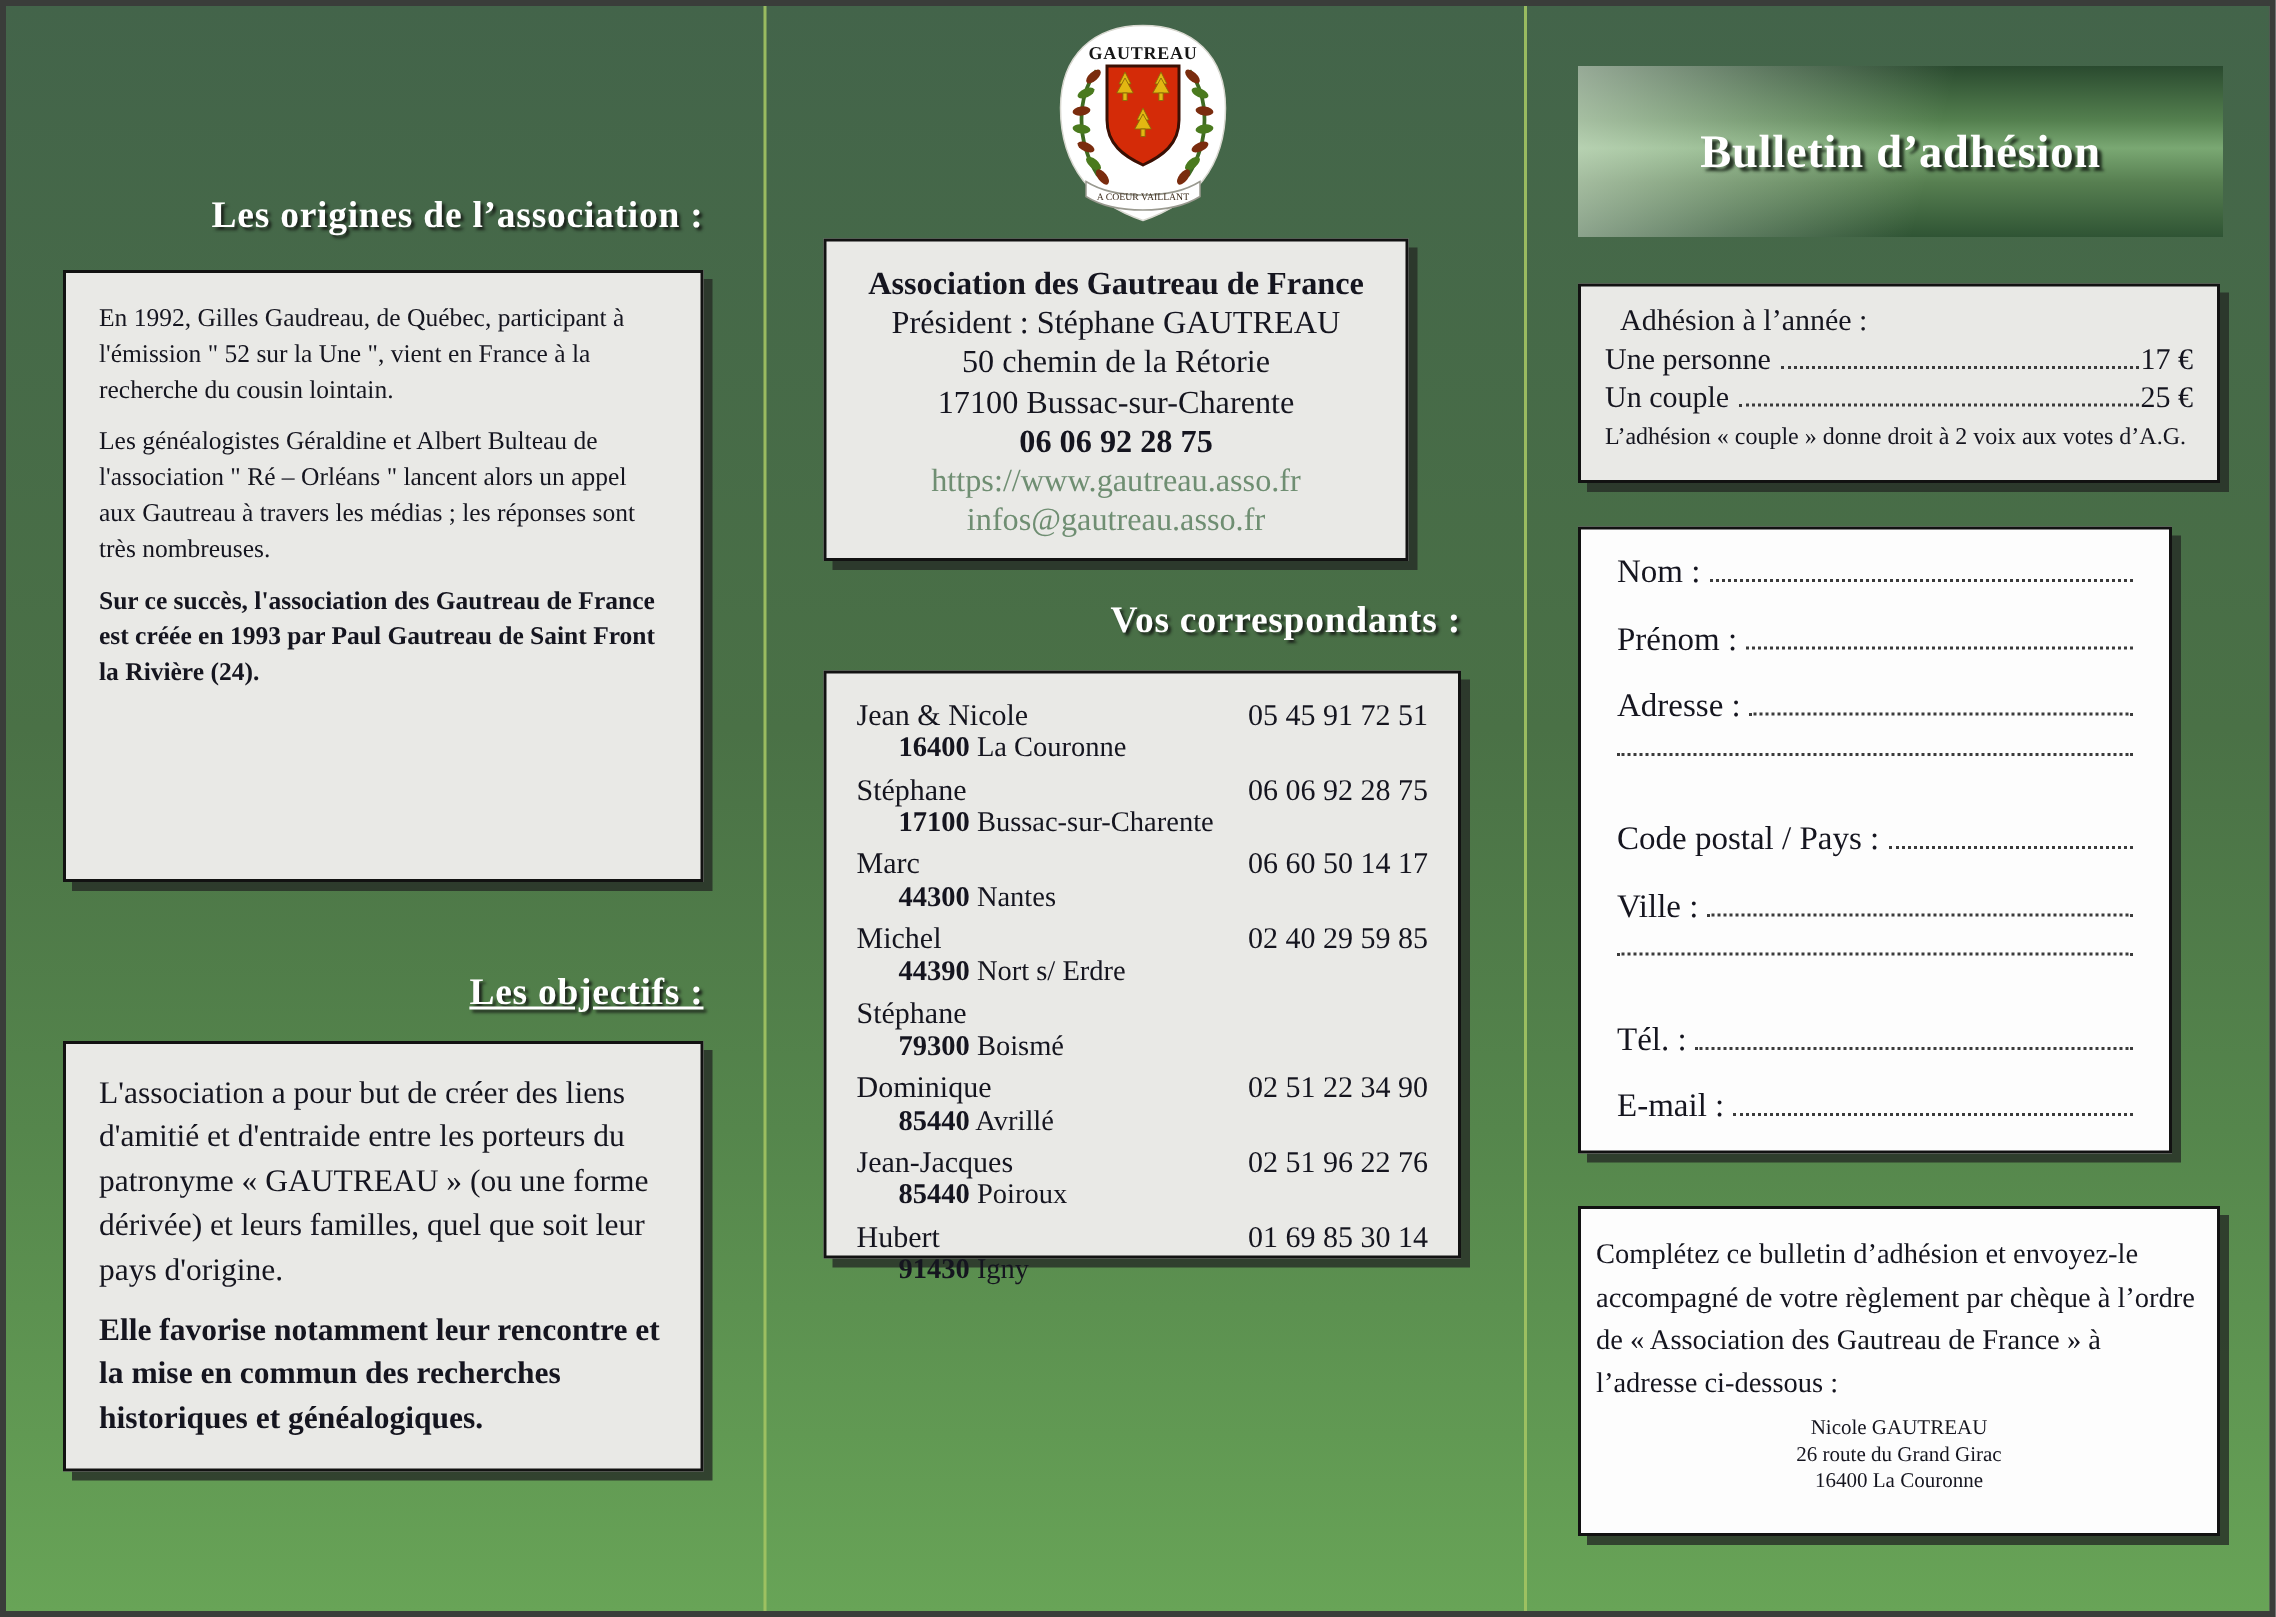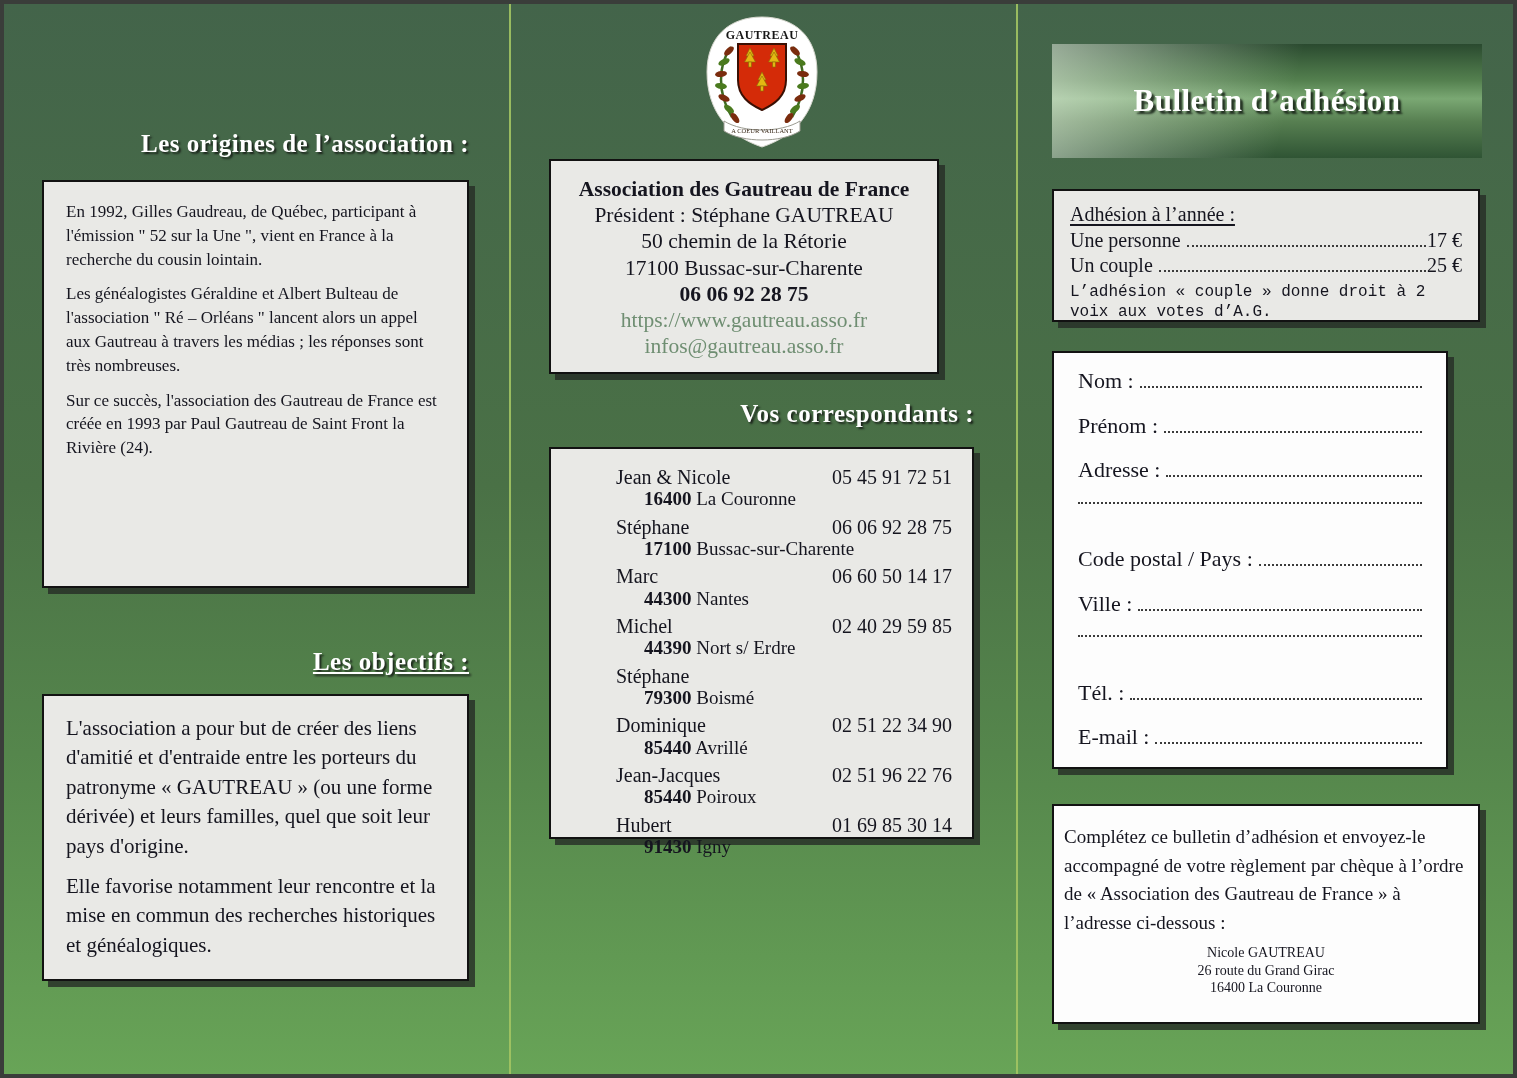--- a/index.html
+++ b/index.html
@@ -27,49 +27,49 @@
     position:absolute;box-sizing:border-box;
     background:#e9e9e6;border:2px solid #121212;
     box-shadow:6px 6px 0 rgba(38,44,38,.8);
   }
   .panel-box.white{background:#fdfdfd;}
 
   
   .box-origins{left:38px;top:176px;width:427px;height:408px;padding:18px 22px;font-size:17px;line-height:1.40;}
   .box-objectives{left:38px;top:690px;width:427px;height:287px;padding:18px 22px;font-size:21px;line-height:1.40;}
   .panel-box p{margin:0 0 11px 0;}
-  .panel-box p:last-child{margin-bottom:0;}
+  .panel-box p:last-child{margin-bottom:0;font-weight:bold;}
 
   
   .crest{position:absolute;left:701px;top:11px;width:114px;height:135px;}
   .box-info{left:545px;top:155px;width:390px;height:215px;padding:15px 8px;text-align:center;font-size:21.5px;line-height:1.22;}
   .box-info .bold{font-weight:bold;}
   .link{color:#6f8e72;}
   .box-corr{left:545px;top:443px;width:425px;height:392px;padding:17px 20px 10px 20px;font-size:20px;}
-  .corr-entry{margin-bottom:6px;line-height:1.12;margin-left:45px;}
+  .corr-entry{margin-bottom:6px;line-height:1.12;}
   .corr-top{display:flex;justify-content:space-between;}
   .corr-city{padding-left:28px;font-size:19px;}
   .corr-city b{font-weight:bold;}
 
   
   .banner{
     position:absolute;left:1048px;top:40px;width:430px;height:114px;
     display:flex;align-items:center;justify-content:center;
     background:
       linear-gradient(105deg, rgba(240,248,236,.55) 0%, rgba(240,248,236,.25) 28%, rgba(240,248,236,0) 55%),
       linear-gradient(180deg,#2a4a2f 0%,#54804f 32%,#7aa873 48%,#577f51 68%,#2f5434 100%);
   }
   .banner-title{color:#fff;font-weight:bold;font-size:31px;letter-spacing:.5px;
     text-shadow:3px 3px 2px rgba(20,30,20,.85);}
 
   .box-membership{left:1048px;top:185px;width:428px;height:133px;padding:11px 16px;font-size:20px;line-height:1.28;}
-  .mem-heading{text-decoration:underline;text-underline-offset:3px;}
+  .mem-heading{text-underline-offset:3px;margin-left:10px;}
   .mem-row{display:flex;align-items:baseline;}
   .mem-row .leader{flex:1;border-bottom:2px dotted #3b3b3b;margin:0 1px 4px 6px;}
-  .mem-note{font-family:Liberation Mono, monospace;font-size:16px;margin-top:3px;}
+  .mem-note{font-family:Liberation Serif, serif;font-size:16px;margin-top:3px;}
 
   .box-form{left:1048px;top:347px;width:396px;height:418px;padding:15px 24px;font-size:22px;}
   .form-row{display:flex;align-items:baseline;height:28px;margin-bottom:16.5px;}
   .form-row .label{white-space:nowrap;margin-right:6px;}
   .leader{flex:1;border-bottom:2px dotted #3b3b3b;margin-bottom:3px;}
 
   .box-send{left:1048px;top:800px;width:428px;height:220px;padding:17px 10px;font-size:19px;line-height:1.5;}
   .send-address{text-align:center;font-size:14px;line-height:1.25;margin-top:7px;}
 </style>
 </head>

